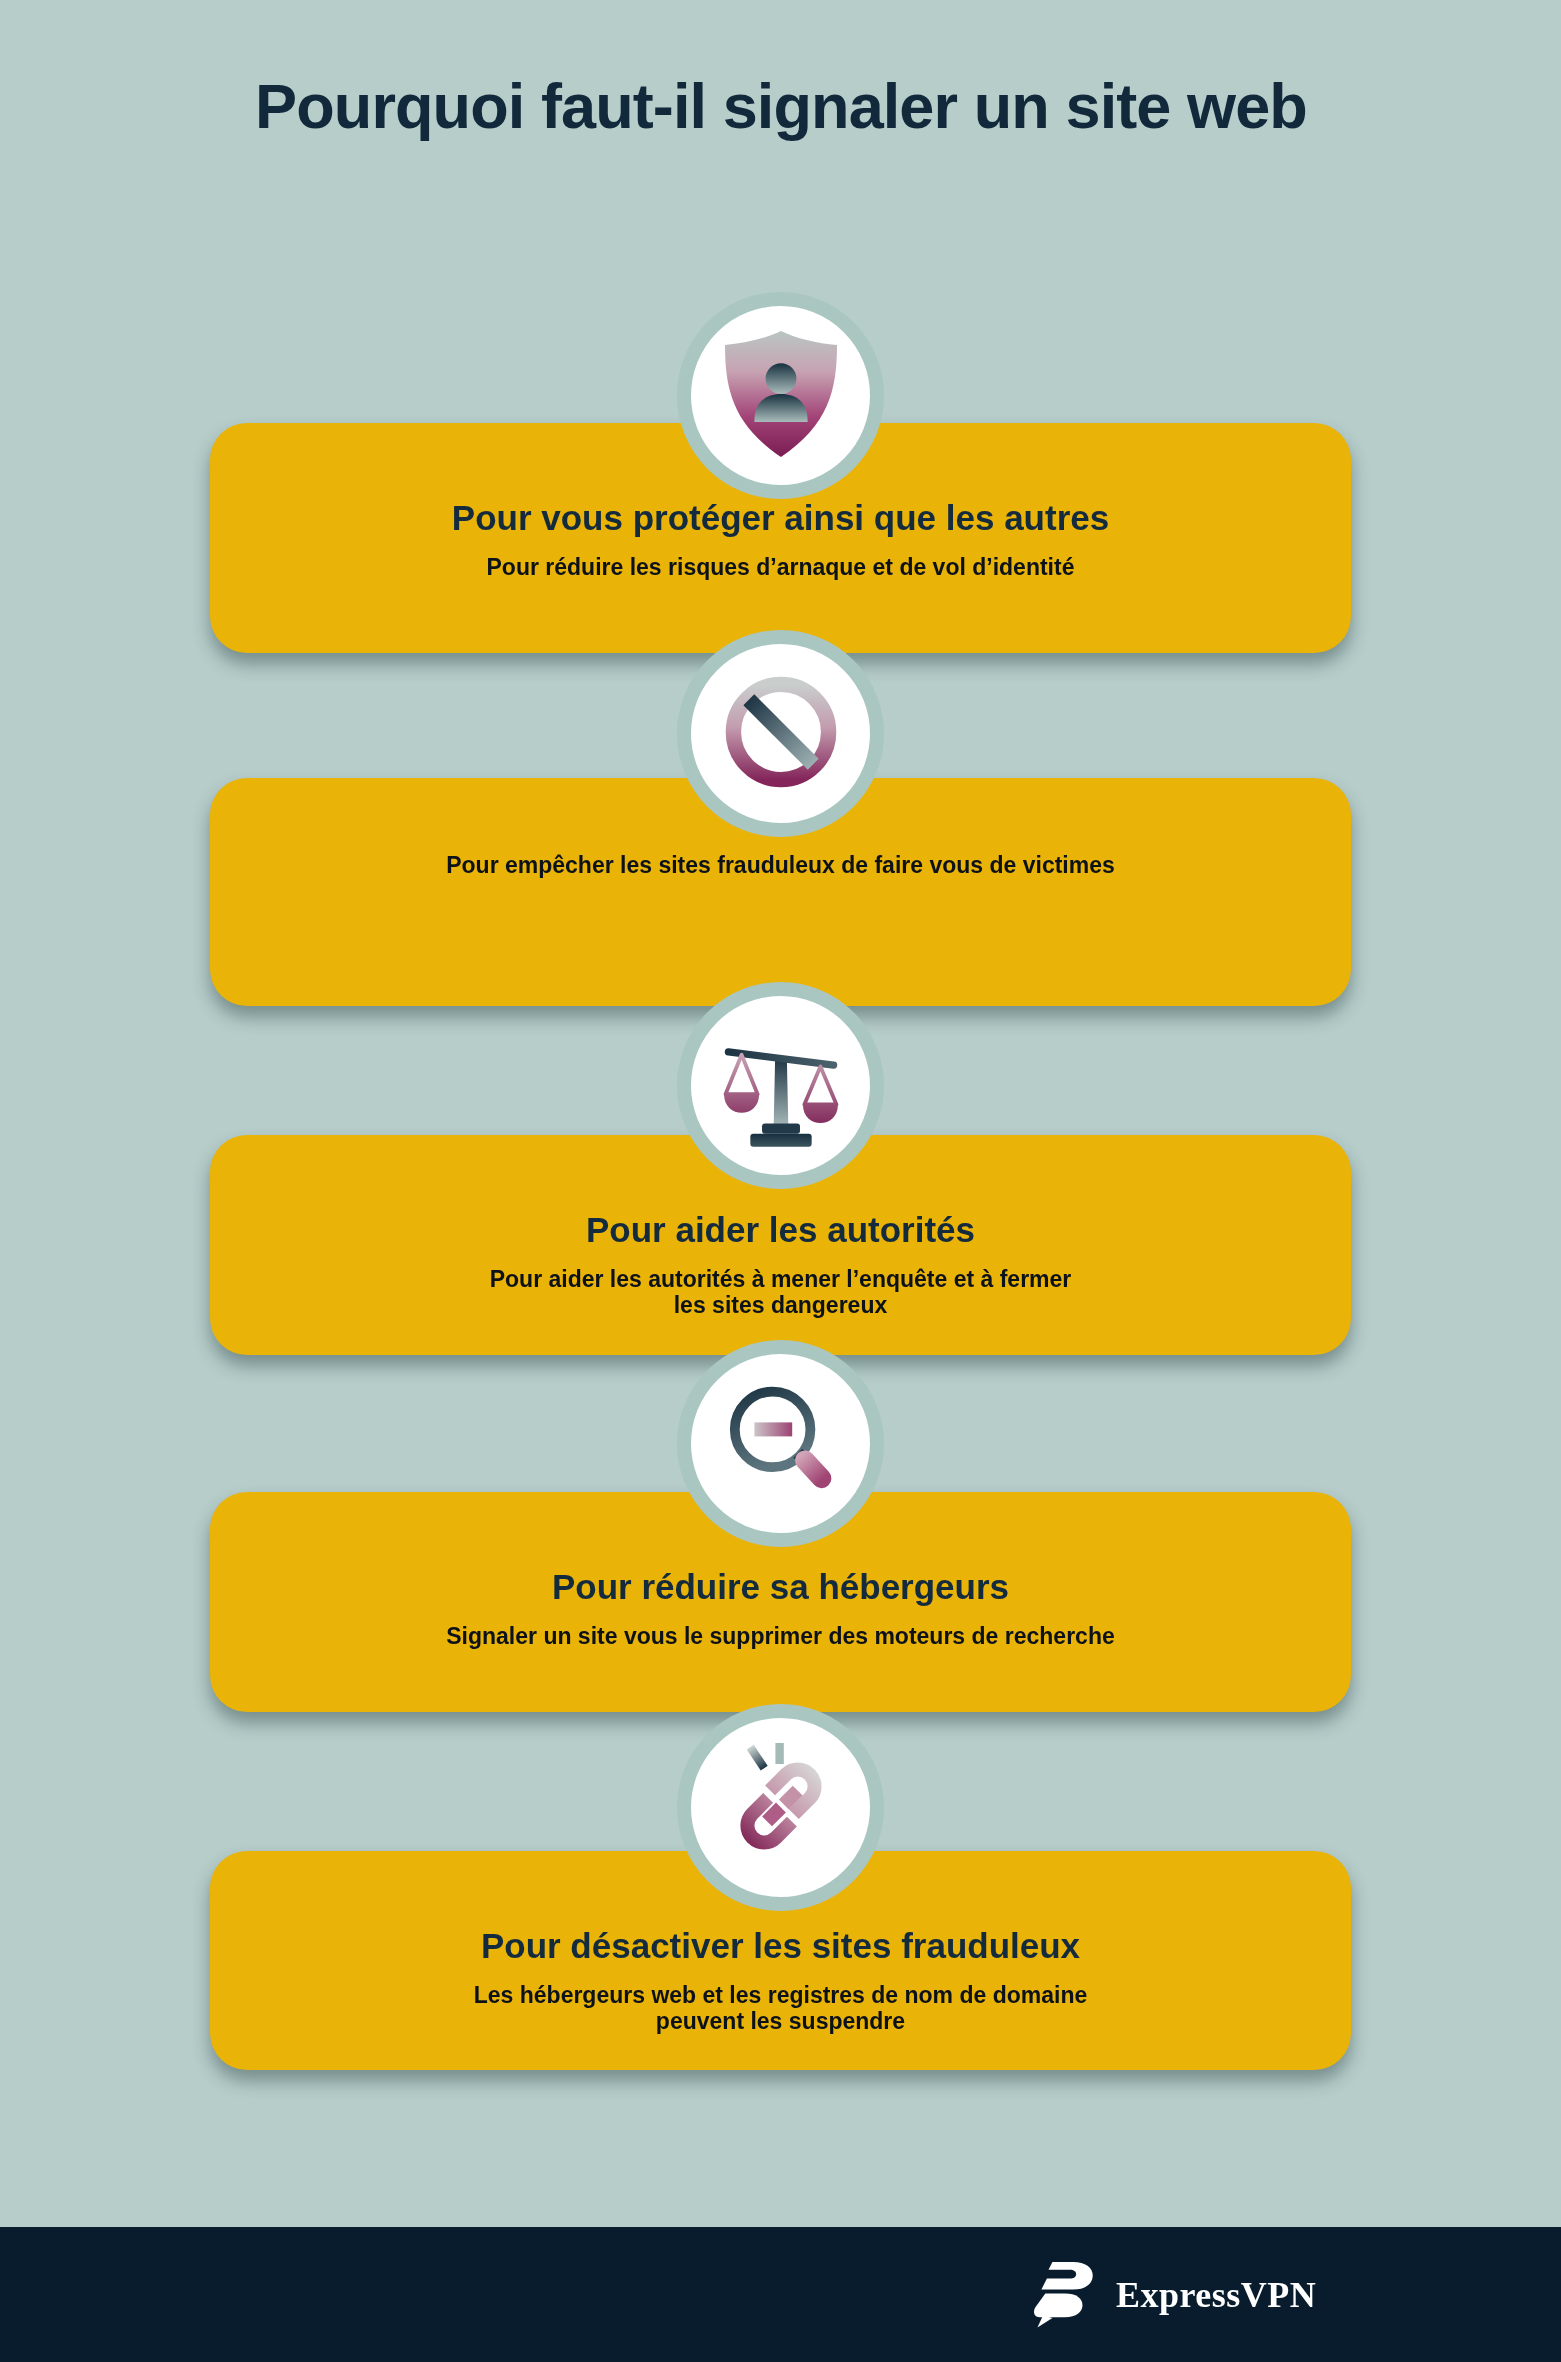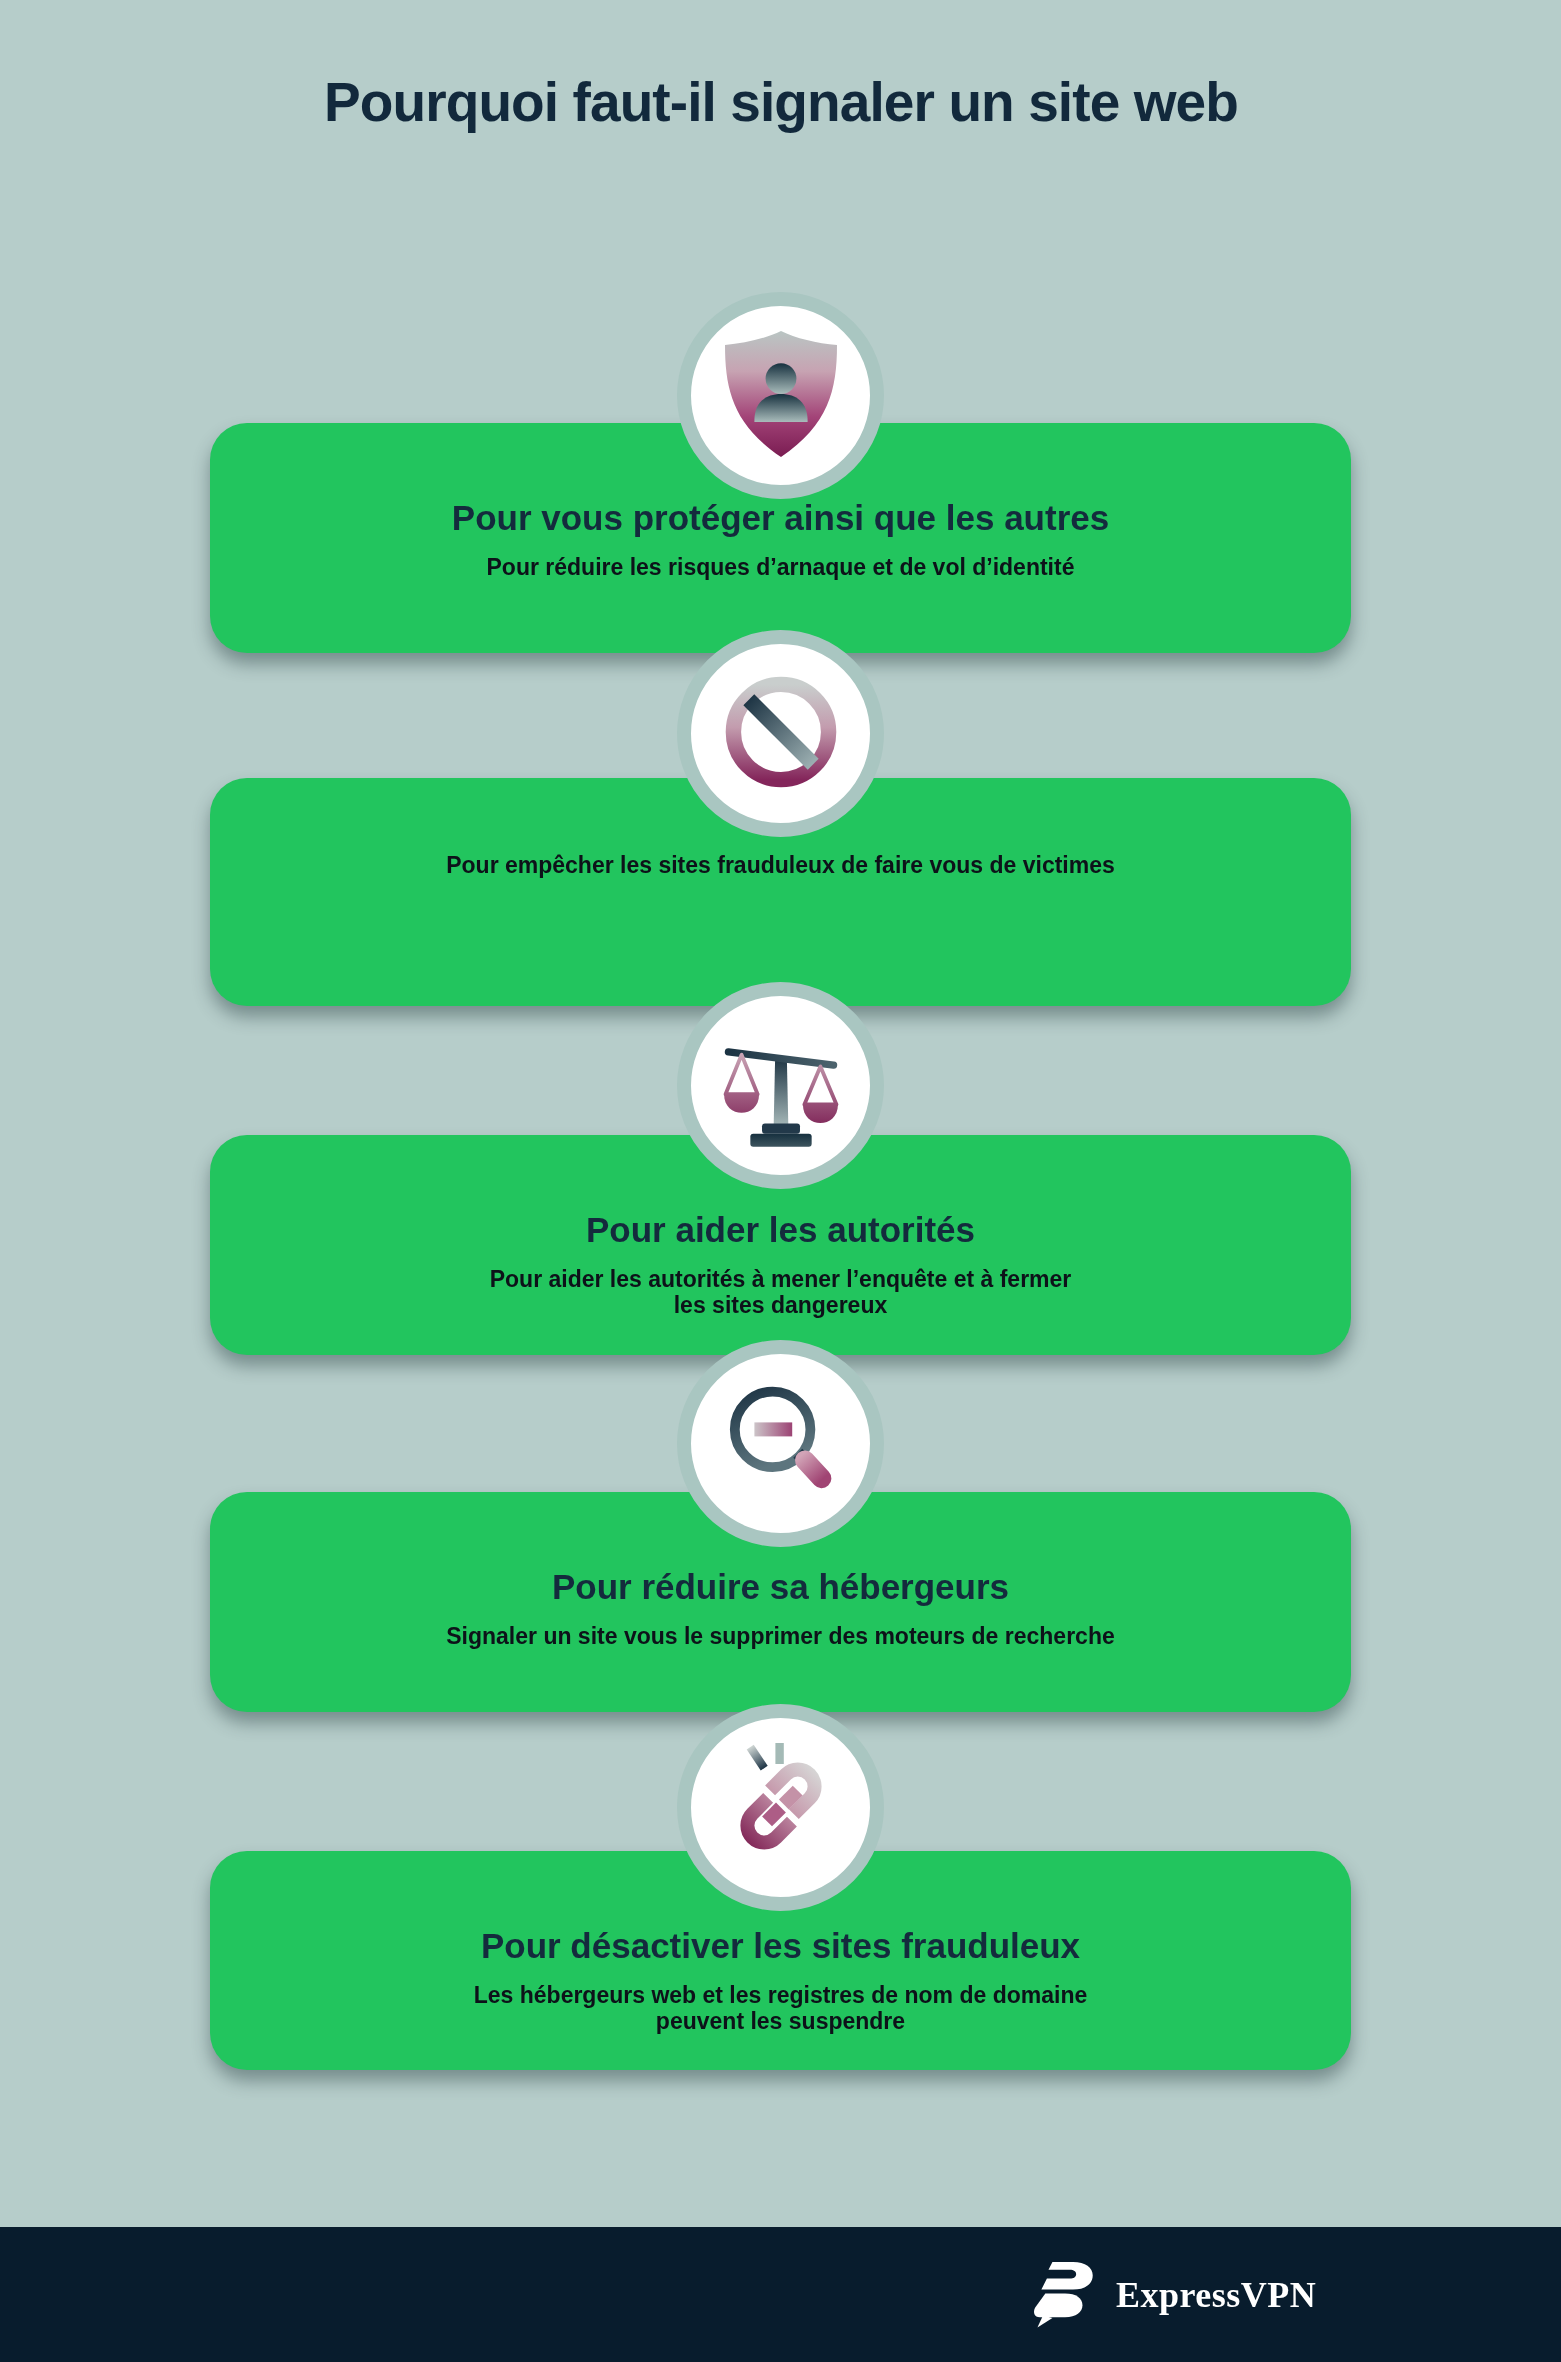--- a/index.html
+++ b/index.html
@@ -12,30 +12,30 @@
     width:1562px;height:2363px;
     background:#b6cdca;
     overflow:hidden;
     margin:0 auto;
   }
   .title{
     position:absolute;
     top:70px;left:0;width:1562px;
     margin:0;
     text-align:center;
-    font-size:55px;
+    font-size:63px;
     font-weight:700;
     letter-spacing:-0.9px;
     color:#12293c;
   }
   .card{
     position:absolute;
     left:210px;width:1141px;
     box-sizing:border-box;
-    background:#22c55e;
+    background:#eab308;
     border-radius:37px;
     box-shadow:0 11px 16.6px rgba(32,54,58,.42);
     display:flex;flex-direction:column;align-items:center;
     row-gap:14.8px;
     padding:74px 28px 0 28px;
     text-align:center;
     z-index:1;
   }
   .card .heading{
     margin:0;

